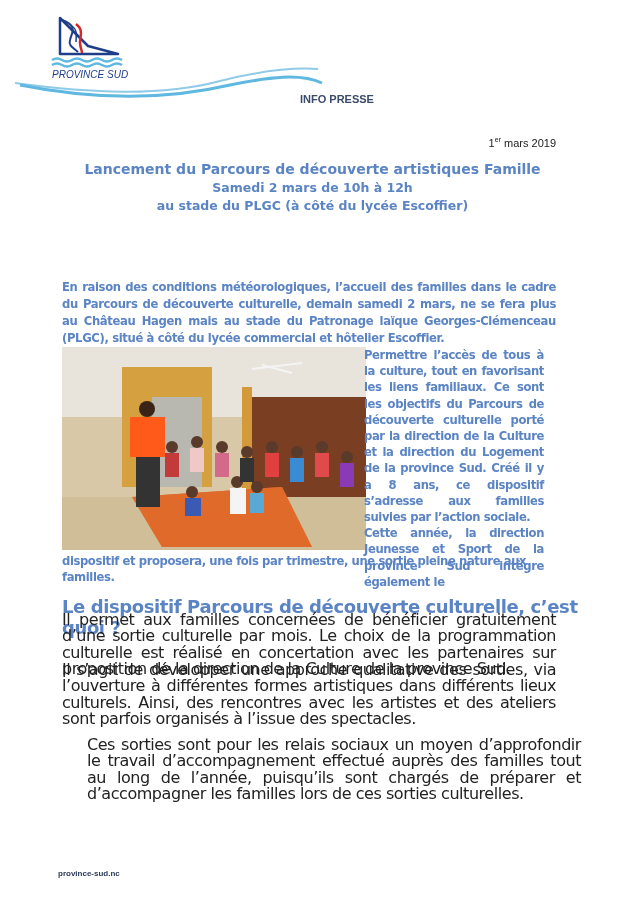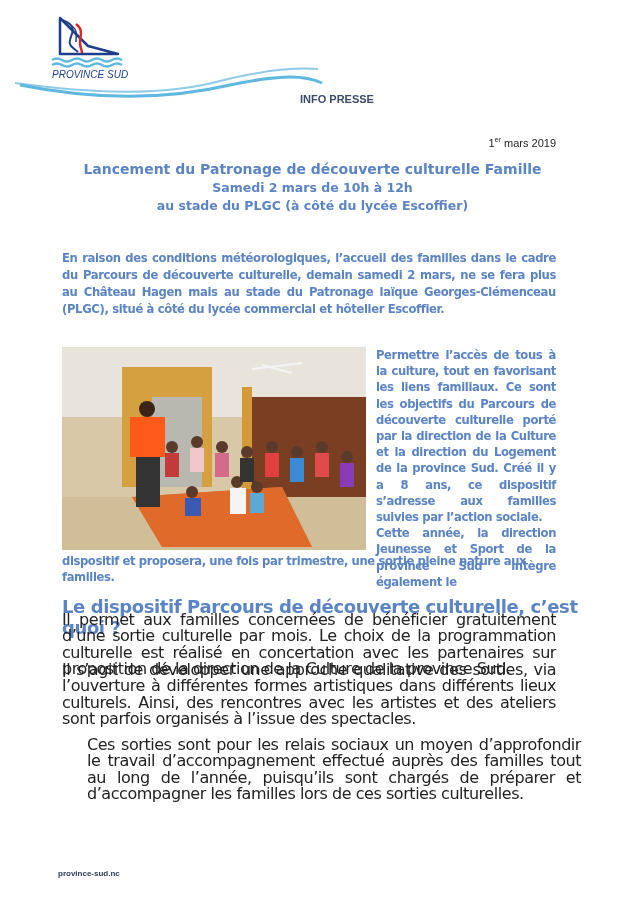--- a/index.html
+++ b/index.html
@@ -7,23 +7,23 @@
   .logo{position:absolute;left:48px;top:12px;width:90px;height:72px;}
   .wave{position:absolute;left:0;top:55px;width:360px;height:50px;}
   .info{position:absolute;left:272px;top:93px;font-size:11px;font-weight:bold;color:#3a4a6a;padding-left:28px;}
   .date{position:absolute;right:66px;top:136px;font-size:11px;color:#222;}
   .date sup{font-size:7px;}
   .titles{position:absolute;left:60px;width:505px;top:160px;text-align:center;color:#5b84c4;font-family:"DejaVu Sans",sans-serif;font-weight:bold;}
   .t1{font-size:14px;line-height:19px;}
   .t2{font-size:14px;line-height:19px;}
   .t3{font-size:12.5px;line-height:18px;}
   .t4{font-size:12.5px;line-height:18px;}
-  .lead{position:absolute;left:62px;top:250px;width:494px;font-size:11.6px;line-height:17px;color:#5b84c4;font-weight:bold;text-align:justify;font-family:"DejaVu Sans",sans-serif;letter-spacing:-0.35px;}
+  .lead{position:absolute;left:62px;top:279px;width:494px;font-size:11.6px;line-height:17px;color:#5b84c4;font-weight:bold;text-align:justify;font-family:"DejaVu Sans",sans-serif;letter-spacing:-0.35px;}
   .photo{position:absolute;left:62px;top:347px;width:304px;height:203px;overflow:hidden;}
-  .side{position:absolute;left:376px;top:347px;width:180px;font-size:11.6px;line-height:16.2px;color:#5b84c4;font-weight:bold;text-align:justify;font-family:"DejaVu Sans",sans-serif;letter-spacing:-0.4px;}
+  .side{position:absolute;left:364px;top:347px;width:180px;font-size:11.6px;line-height:16.2px;color:#5b84c4;font-weight:bold;text-align:justify;font-family:"DejaVu Sans",sans-serif;letter-spacing:-0.4px;}
   .side p{margin:0;}
   .cont{position:absolute;left:62px;top:553px;width:494px;font-size:11.6px;line-height:16px;color:#5b84c4;font-weight:bold;font-family:"DejaVu Sans",sans-serif;letter-spacing:-0.4px;}
   .q{position:absolute;left:62px;top:596px;font-size:18px;color:#5b84c4;font-weight:bold;font-family:"DejaVu Sans",sans-serif;letter-spacing:-0.4px;}
   .body{position:absolute;left:62px;width:494px;font-size:16px;line-height:16.4px;color:#222;text-align:justify;font-family:"DejaVu Sans",sans-serif;letter-spacing:-0.45px;margin:0;}
   .footer{position:absolute;left:17px;top:869px;font-size:8px;font-weight:bold;color:#2a3a5a;margin-left:41px;}
 </style>
 </head>
 <body>
 
 <div class="logo">
@@ -41,21 +41,21 @@
 <svg class="wave" viewBox="0 0 360 50">
   <path d="M15 28 C90 38 160 42 220 26 C260 16 290 12 318 14" fill="none" stroke="#8fcbe8" stroke-width="2"></path>
   <path d="M20 30 C100 46 170 44 230 30 C270 22 300 18 322 28" fill="none" stroke="#5fb8e0" stroke-width="3"></path>
 </svg>
 
 <div class="info">INFO PRESSE</div>
 
 <div class="date"><span>1</span><sup>er</sup><span> mars 2019</span></div>
 
 <div class="titles">
-  <div class="t2">Lancement du Patronage de découverte culturelle Famille</div>
+  <div class="t2">Lancement du Parcours de découverte artistiques Famille</div>
   <div class="t3">Samedi 2 mars de 10h à 12h</div>
   <div class="t4">au stade du PLGC (à côté du lycée Escoffier)</div>
 </div>
 
 <div class="lead">En raison des conditions météorologiques, l’accueil des familles dans le cadre du Parcours de découverte culturelle, demain samedi 2 mars, ne se fera plus au Château Hagen mais au stade du Patronage laïque Georges-Clémenceau (PLGC), situé à côté du lycée commercial et hôtelier Escoffier.</div>
 
 <div class="photo">
   <svg width="304" height="203" viewBox="0 0 304 203">
     <rect width="304" height="203" fill="#d9c8a8"></rect>
     <rect x="0" y="0" width="304" height="70" fill="#e8e4dc"></rect>

